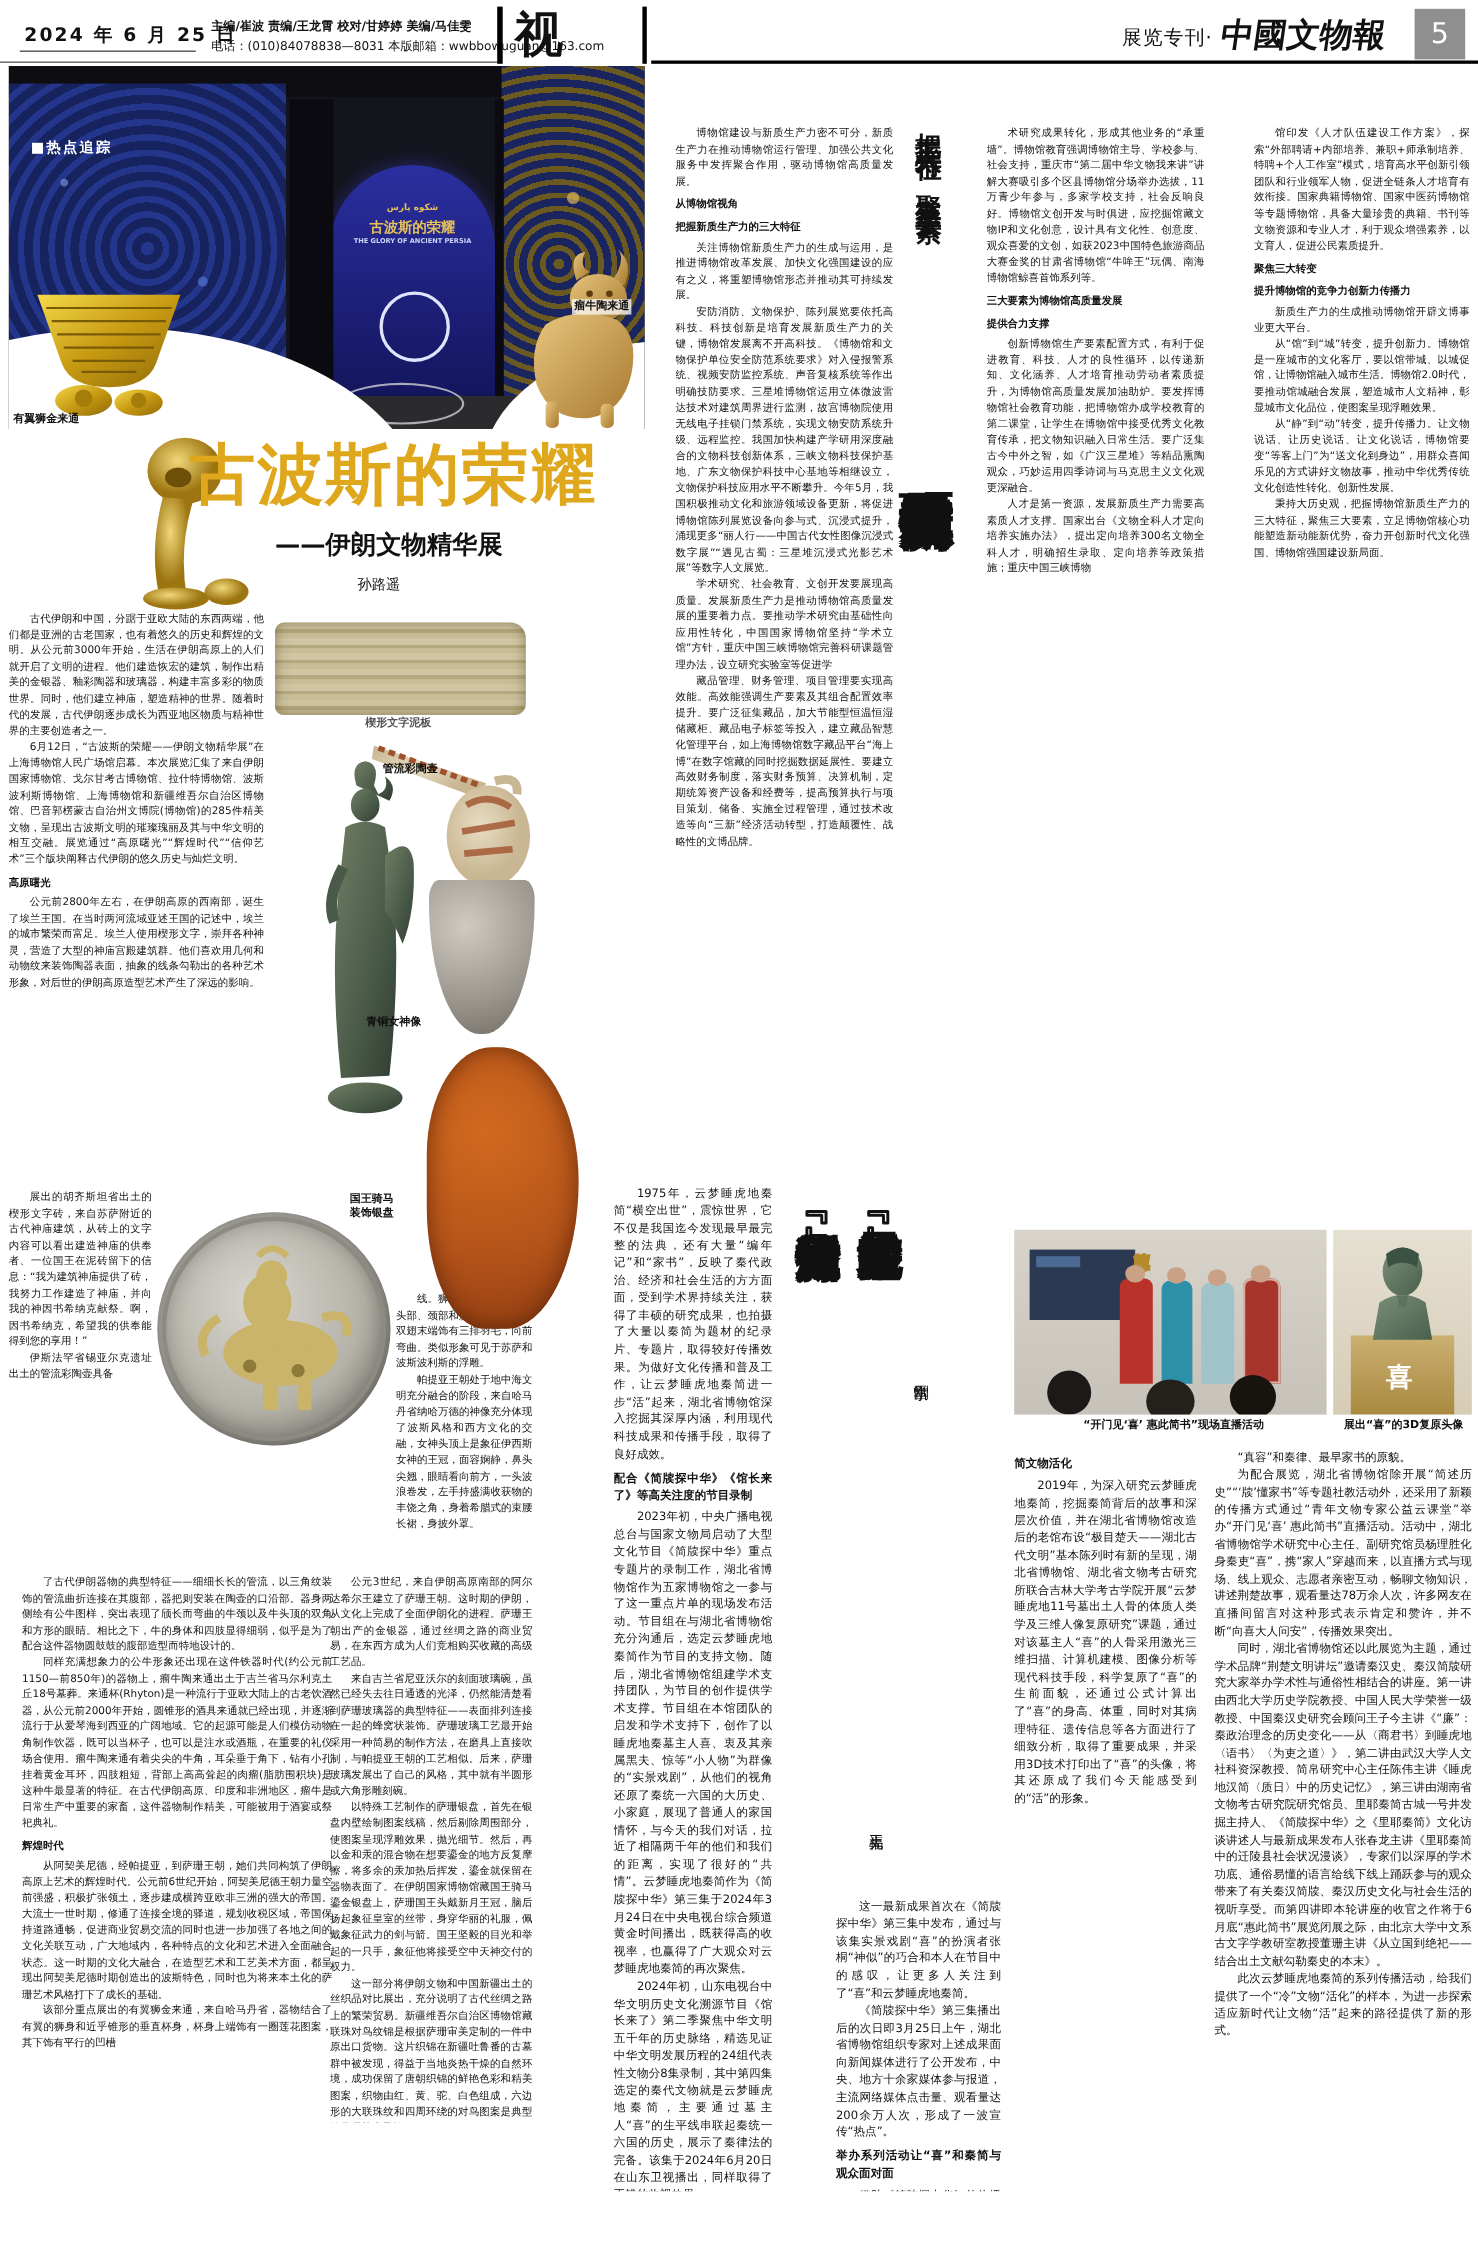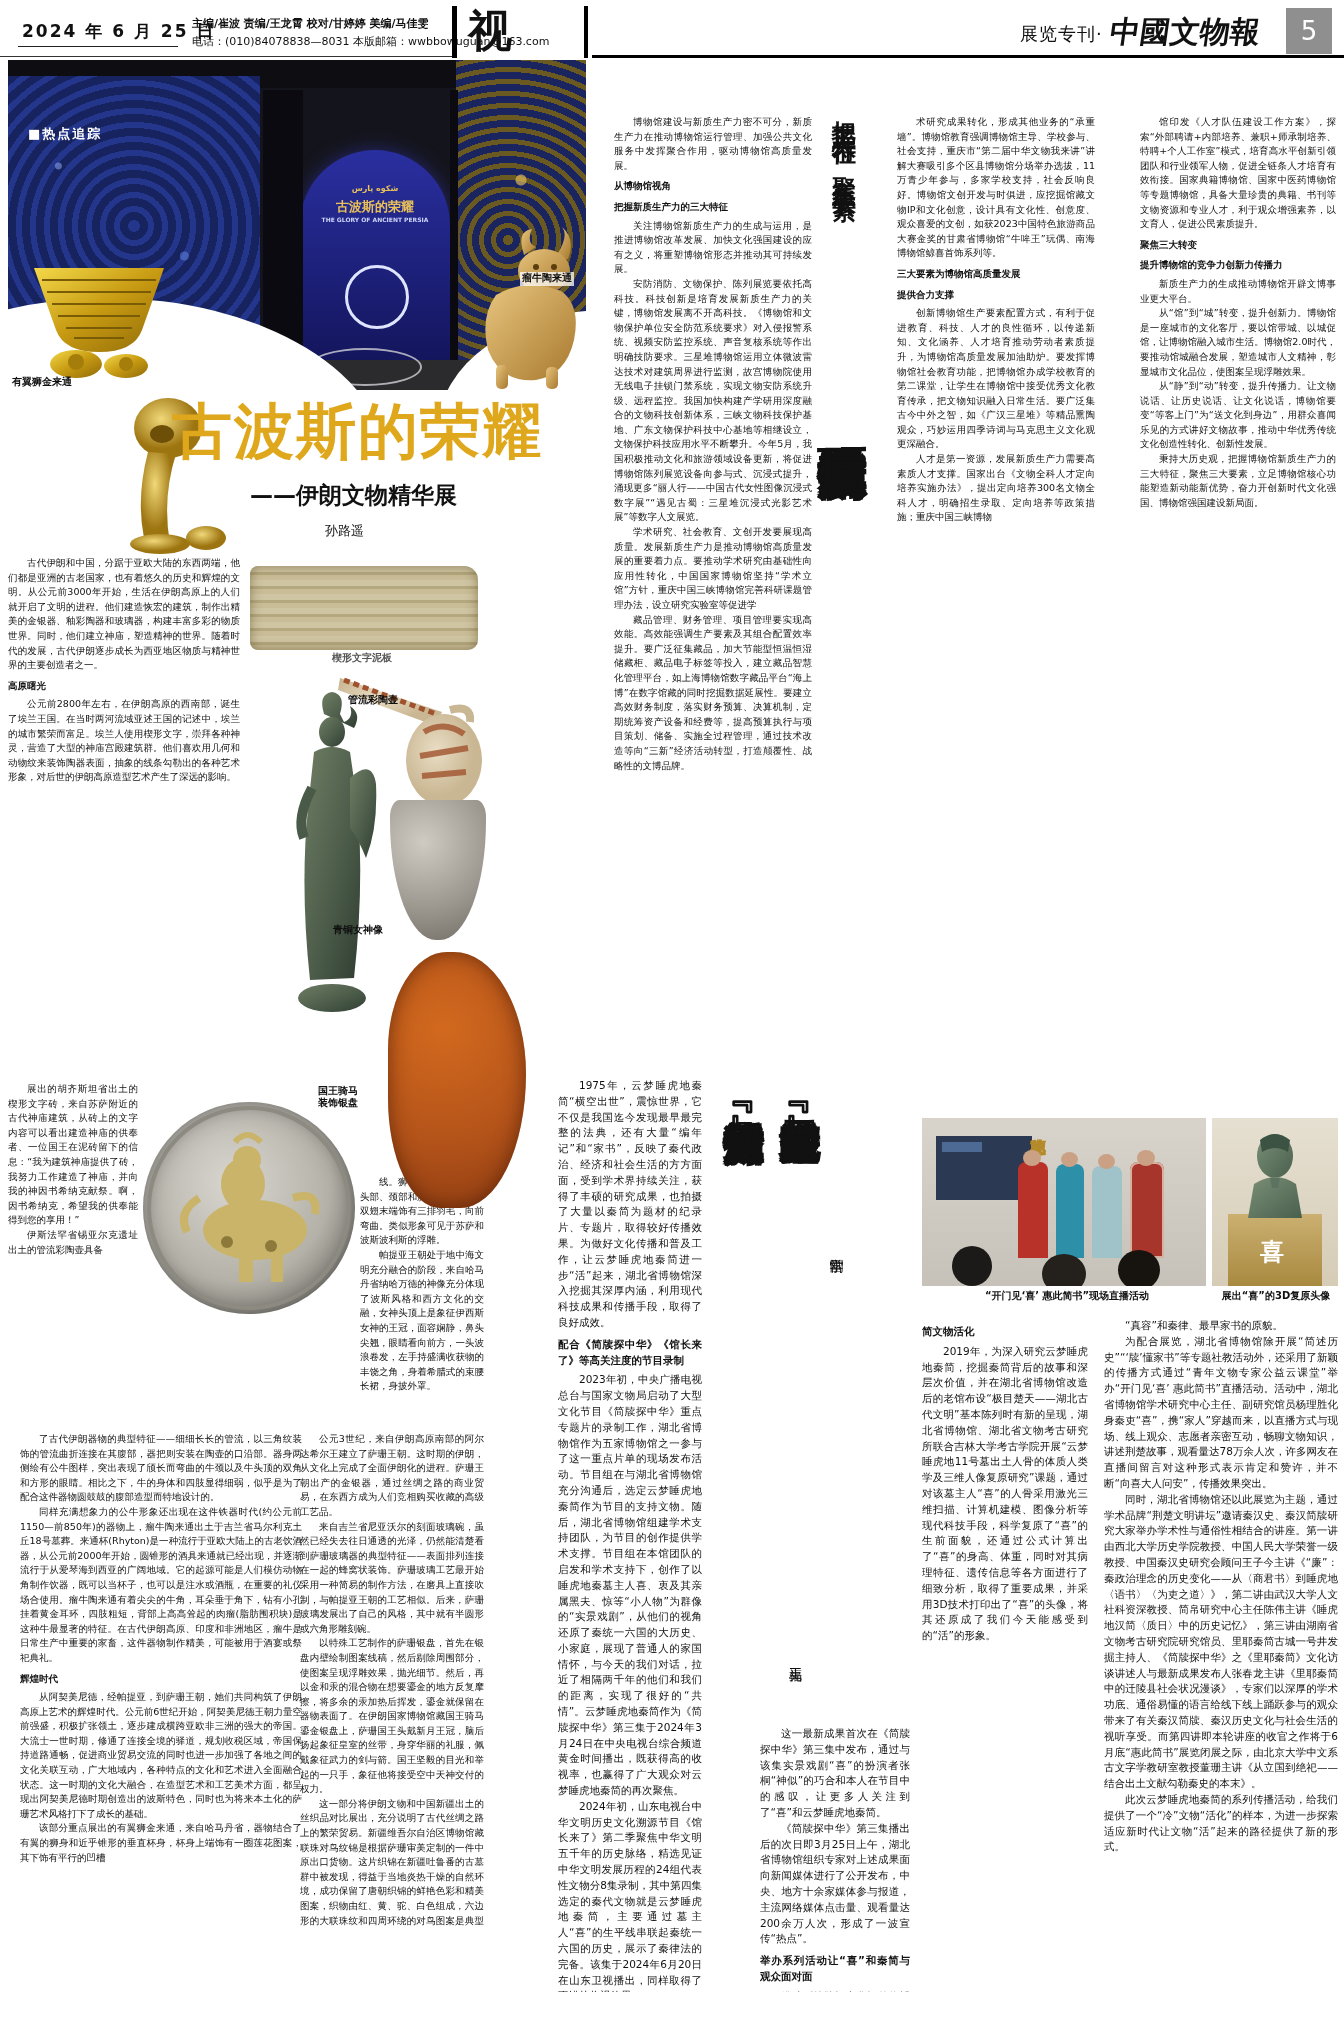--- a/index.html
+++ b/index.html
@@ -134,21 +134,21 @@
         </defs>
       <path d="M58 30 Q50 6 66 4 Q60 18 70 22 Z" fill="url(#g2)"></path>
       <path d="M88 34 Q104 12 96 2 Q110 14 102 34 Z" fill="url(#g2)"></path>
       <ellipse cx="78" cy="46" rx="26" ry="22" fill="url(#g2)"></ellipse>
       <path d="M30 70 Q60 52 95 66 Q115 80 108 115 Q100 150 70 155 Q35 158 22 125 Q14 92 30 70Z" fill="url(#g2)"></path>
       <rect x="30" y="140" width="12" height="24" rx="5" fill="url(#g2)"></rect>
       <rect x="80" y="142" width="12" height="22" rx="5" fill="url(#g2)"></rect>
       <circle cx="70" cy="42" r="3" fill="#5c3d0e"></circle>
         <circle cx="88" cy="42" r="3" fill="#5c3d0e"></circle>
     </svg>
-    <div class="caption" style="left:512px;top:212px;background:rgba(255,255,255,.75);padding:1px 2px;font-family:Liberation Mono, monospace;">瘤牛陶来通</div>
+    <div class="caption" style="left:512px;top:212px;background:rgba(255,255,255,.75);padding:1px 2px;">瘤牛陶来通</div>
   </div>
   <div class="caption" style="left:12px;top:376px;">有翼狮金来通</div>
 
   <svg width="112" height="168" style="position:absolute;left:118px;top:388px;" viewBox="0 0 112 168">
     <defs>
         <radialGradient id="g3" cx=".4" cy=".35">
           <stop offset="0" stop-color="#f1d879"></stop>
           <stop offset="1" stop-color="#9c7410"></stop>
         </radialGradient>
       </defs>
@@ -158,20 +158,21 @@
     <ellipse cx="42" cy="156" rx="30" ry="10" fill="url(#g3)"></ellipse>
     <ellipse cx="88" cy="150" rx="20" ry="12" fill="url(#g3)"></ellipse>
   </svg>
 
   <div class="p-title">古波斯的荣耀</div>
   <div class="p-sub">——伊朗文物精华展</div>
   <div class="p-author">孙路遥</div>
 
   <div class="col fs-a" style="left:8px;top:556px;width:232px;height:522px;">
       <p>古代伊朗和中国，分踞于亚欧大陆的东西两端，他们都是亚洲的古老国家，也有着悠久的历史和辉煌的文明。从公元前3000年开始，生活在伊朗高原上的人们就开启了文明的进程。他们建造恢宏的建筑，制作出精美的金银器、釉彩陶器和玻璃器，构建丰富多彩的物质世界。同时，他们建立神庙，塑造精神的世界。随着时代的发展，古代伊朗逐步成长为西亚地区物质与精神世界的主要创造者之一。</p>
+      <p>6月12日，“古波斯的荣耀——伊朗文物精华展”在上海博物馆人民广场馆启幕。本次展览汇集了来自伊朗国家博物馆、戈尔甘考古博物馆、拉什特博物馆、波斯波利斯博物馆、上海博物馆和新疆维吾尔自治区博物馆、巴音郭楞蒙古自治州文博院(博物馆)的285件精美文物，呈现出古波斯文明的璀璨瑰丽及其与中华文明的相互交融。展览通过“高原曙光”“辉煌时代”“信仰艺术”三个版块阐释古代伊朗的悠久历史与灿烂文明。</p>
       <p class="sub">高原曙光</p>
       <p>公元前2800年左右，在伊朗高原的西南部，诞生了埃兰王国。在当时两河流域亚述王国的记述中，埃兰的城市繁荣而富足。埃兰人使用楔形文字，崇拜各种神灵，营造了大型的神庙宫殿建筑群。他们喜欢用几何和动物纹来装饰陶器表面，抽象的线条勾勒出的各种艺术形象，对后世的伊朗高原造型艺术产生了深远的影响。</p>
     </div>
   <div class="col fs-a" style="left:8px;top:1082px;width:130px;height:345px;">
       <p>展出的胡齐斯坦省出土的楔形文字砖，来自苏萨附近的古代神庙建筑，从砖上的文字内容可以看出建造神庙的供奉者、一位国王在泥砖留下的信息：“我为建筑神庙提供了砖，我努力工作建造了神庙，并向我的神因书希纳克献祭。啊，因书希纳克，希望我的供奉能得到您的享用！”</p>
       <p>伊斯法罕省锡亚尔克遗址出土的管流彩陶壶具备</p>
     </div>
   <div class="col fs-a" style="left:20px;top:1432px;width:282px;height:498px;">
       <p>了古代伊朗器物的典型特征——细细长长的管流，以三角纹装饰的管流曲折连接在其腹部，器把则安装在陶壶的口沿部。器身两侧绘有公牛图样，突出表现了颀长而弯曲的牛颈以及牛头顶的双角和方形的眼睛。相比之下，牛的身体和四肢显得细弱，似乎是为了配合这件器物圆鼓鼓的腹部造型而特地设计的。</p>
       <p>同样充满想象力的公牛形象还出现在这件铁器时代(约公元前1150—前850年)的器物上，瘤牛陶来通出土于吉兰省马尔利克土丘18号墓葬。来通杯(Rhyton)是一种流行于亚欧大陆上的古老饮酒器，从公元前2000年开始，圆锥形的酒具来通就已经出现，并逐渐流行于从爱琴海到西亚的广阔地域。它的起源可能是人们模仿动物角制作饮器，既可以当杯子，也可以是注水或酒瓶，在重要的礼仪场合使用。瘤牛陶来通有着尖尖的牛角，耳朵垂于角下，钻有小孔挂着黄金耳环，四肢粗短，背部上高高耸起的肉瘤(脂肪围积块)是这种牛最显著的特征。在古代伊朗高原、印度和非洲地区，瘤牛是日常生产中重要的家畜，这件器物制作精美，可能被用于酒宴或祭祀典礼。</p>

